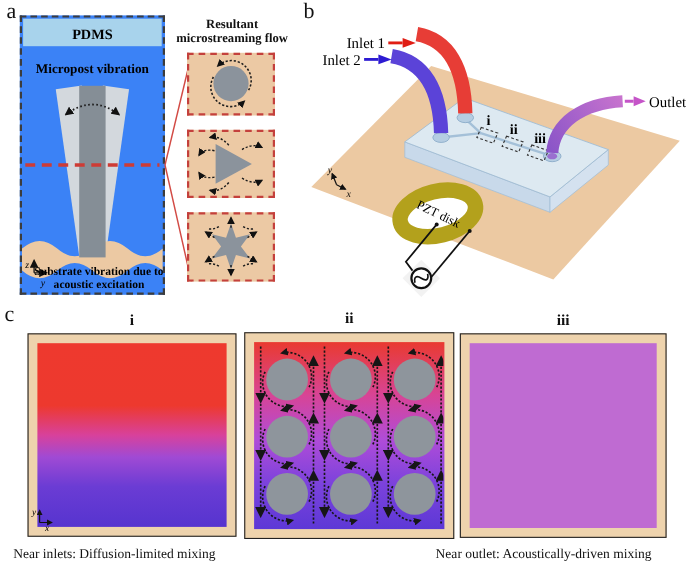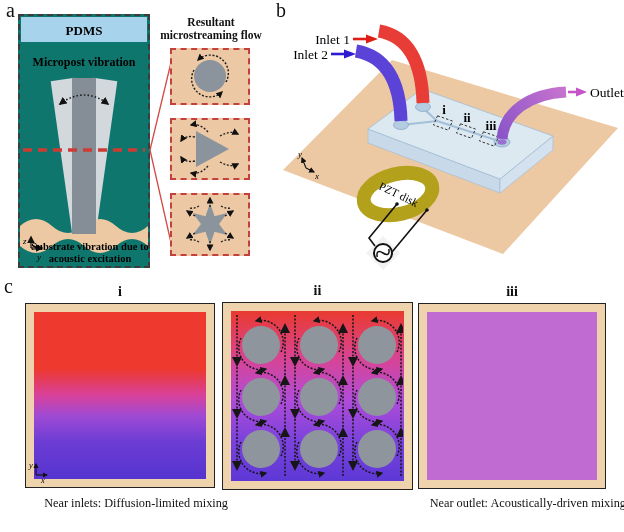--- a/index.html
+++ b/index.html
@@ -1,34 +1,34 @@
 <!DOCTYPE html>
 <html><head>
 <meta charset="utf-8">
 <style>
   html,body{margin:0;padding:0;background:#fff;}
   .fig{position:relative;width:624px;height:532px;background:#fff;
        font-family:"Liberation Serif","DejaVu Serif",serif;color:#111;overflow:hidden;}
   .abs{position:absolute;}
   .plabel{font-size:20px;line-height:1;}
   .panel-a-box{left:18px;top:14px;width:132px;height:254px;border:2px dashed #3c3c3c;
-               background:#0f766e;box-sizing:border-box;}
+               background:#3b82f6;box-sizing:border-box;}
   .inset-title{left:152px;top:16px;width:118px;text-align:center;font-size:11.5px;
                font-weight:600;line-height:1.15;font-family:Liberation Serif, serif;}
   .inset-box{left:170px;width:80px;border:2px dashed #c4403c;background:#ecc9a4;
              box-sizing:border-box;}
   .cbox{border:1.5px solid #222;background:#eed3ad;box-sizing:border-box;}
   .cfill{position:absolute;left:8px;top:8px;right:8px;bottom:8px;}
   .grad-i{background:linear-gradient(180deg,#ee392e 0%,#ed392e 34%,#d8419b 50%,
           #a04ad4 62%,#6b3cd4 78%,#5634cf 100%);}
   .grad-ii{background:linear-gradient(180deg,#e93a30 0%,#d84494 28%,#b04cd8 52%,
           #7b42dc 76%,#5d38d6 100%);}
   .fill-iii{background:#bf6bd2;}
   .roman{font-weight:bold;font-size:14px;text-align:center;line-height:1;}
-  .cap{font-size:12.3px;text-align:right;line-height:1.18;}
+  .cap{font-size:12.3px;text-align:left;line-height:1.18;}
   svg{display:block;}
   svg text{font-family:"Liberation Serif","DejaVu Serif",serif;}
   .st{font-size:12px;font-weight:600;}
 </style>
 </head>
 <body>
 
 <div class="fig">
 
   <div class="abs plabel" style="left:6px;top:0px;">a</div>

